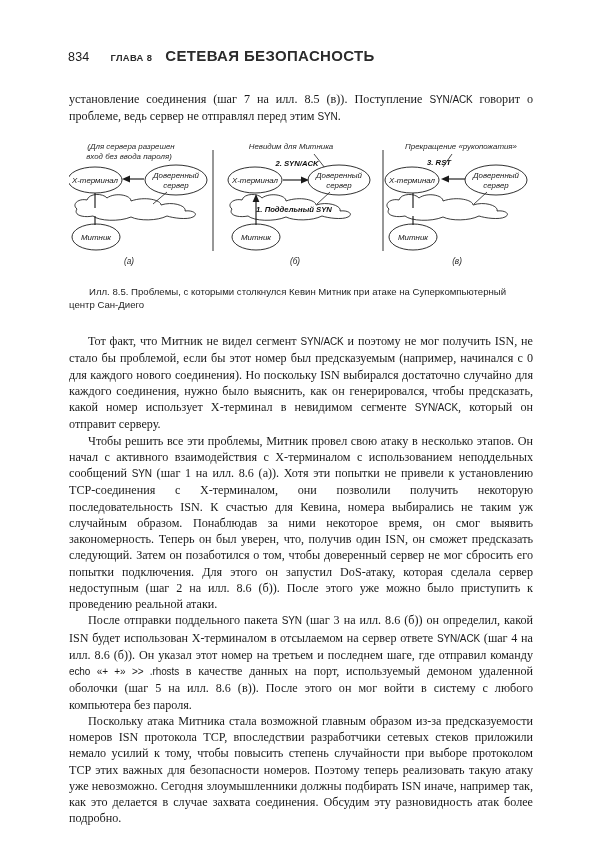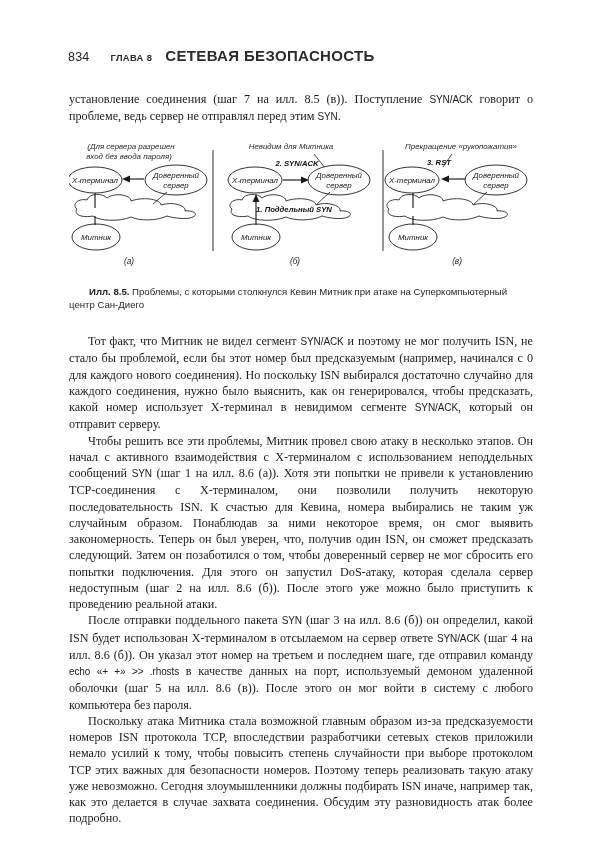--- a/index.html
+++ b/index.html
@@ -92,21 +92,21 @@
   .caption {
     position: absolute;
     left: 69px;
     top: 285px;
     width: 464px;
     font-family: "Liberation Sans", sans-serif;
     font-size: 9.6px;
     line-height: 13.4px;
     color: #1f1f1f;
   }
-  .caption b { font-weight: bold; padding-left: 20px; }
+  .caption b { font-weight: normal; padding-left: 20px; }
 
   .ellipse-label {
     font-family: "Liberation Sans", sans-serif;
     font-size: 7.9px;
     fill: #151515;
     text-anchor: middle;
   }
   .panel-note {
     font-family: "Liberation Sans", sans-serif;
     font-size: 7.9px;

